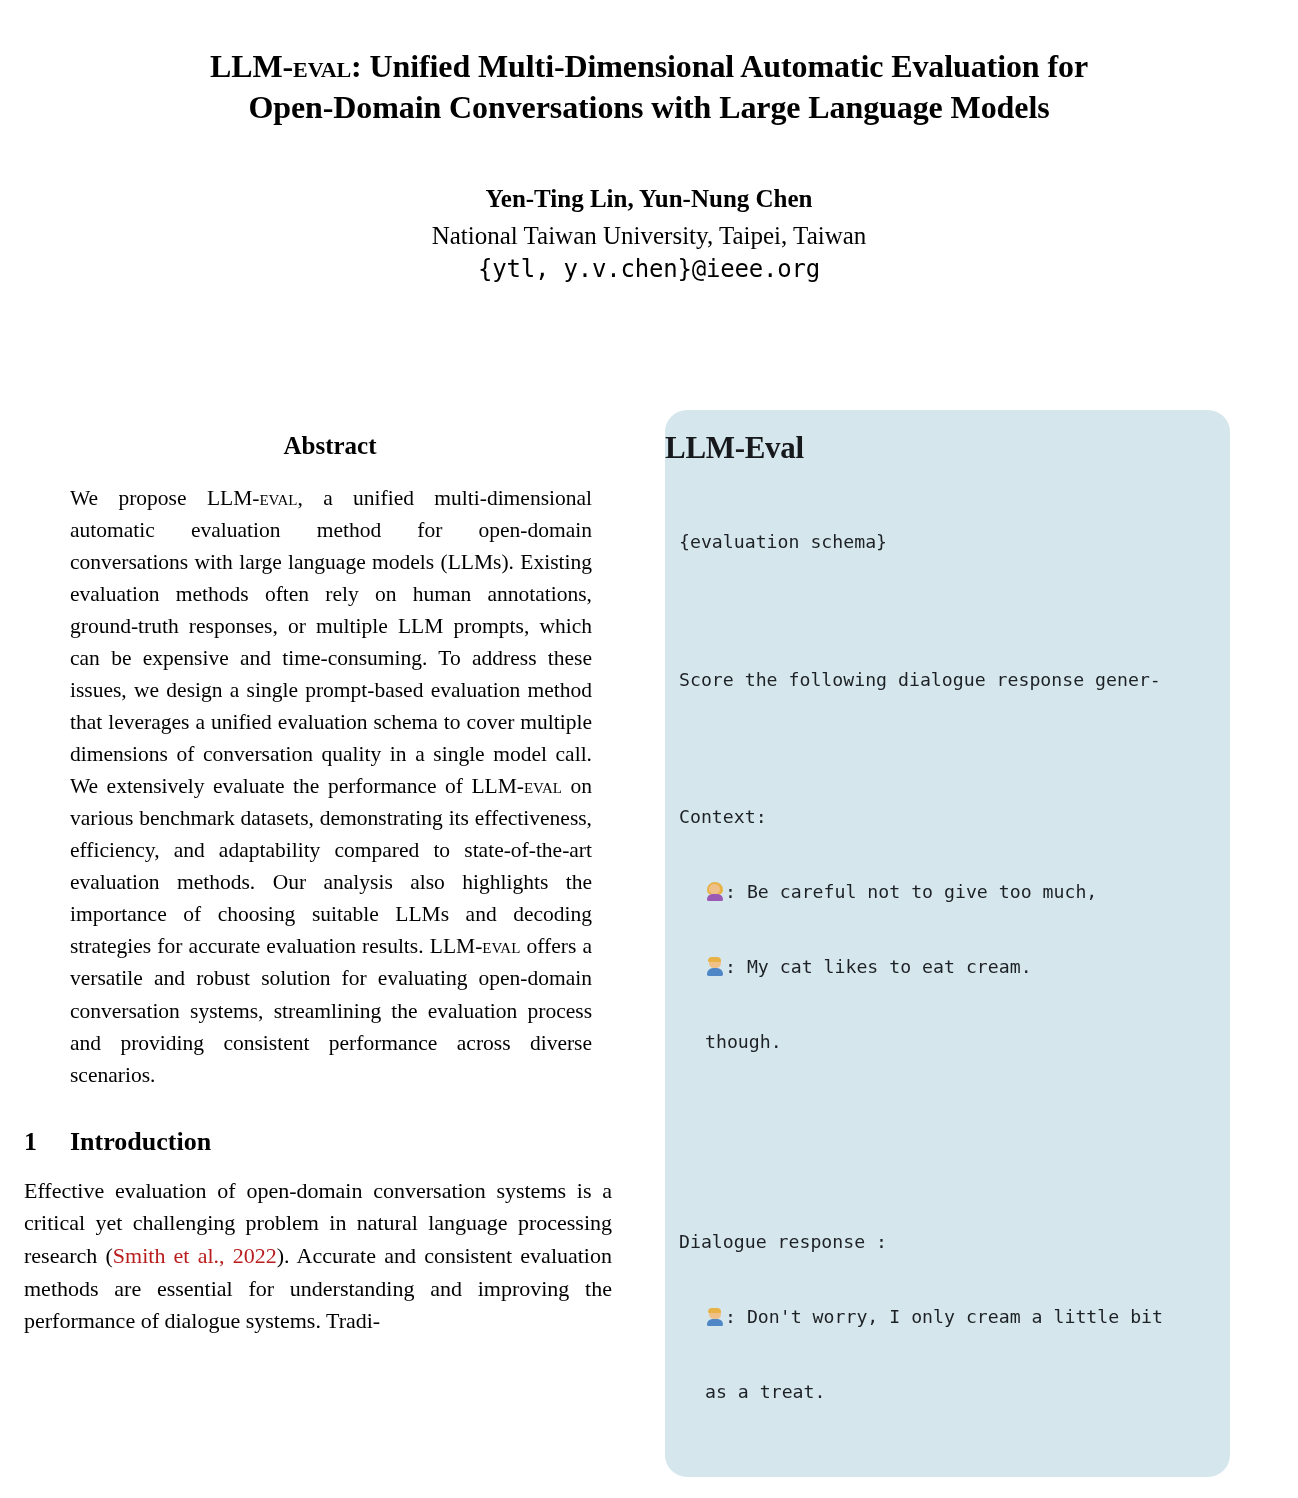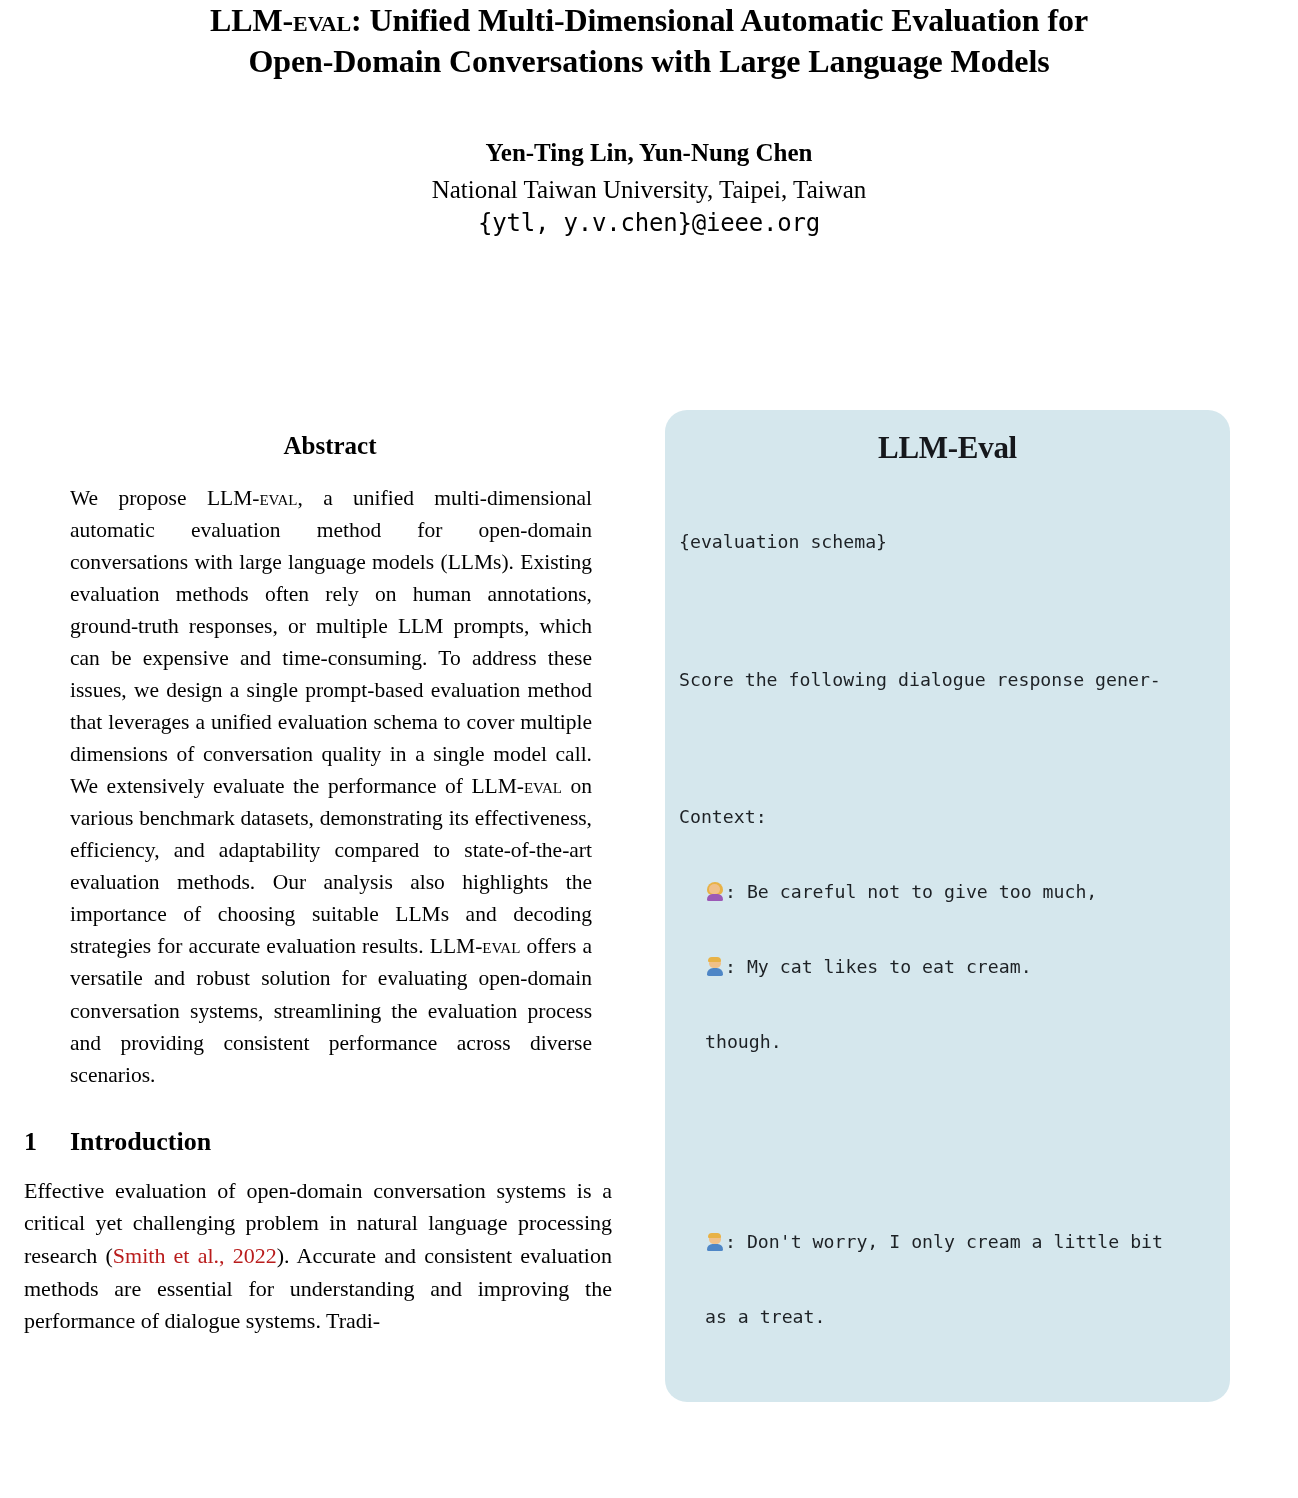--- a/index.html
+++ b/index.html
@@ -11,20 +11,21 @@
     width: 1298px;
     height: 1498px;
     overflow: hidden;
     font-family: "Liberation Serif", "DejaVu Serif", serif;
     color: #000000;
     position: relative;
   }
 
   
   .paper-header {
+    padding-top: 46px;
     text-align: center;
   }
   .paper-title {
     font-size: 32px;
     font-weight: bold;
     line-height: 1.28;
     letter-spacing: -0.1px;
     margin: 0 auto;
     width: 1110px;
   }
@@ -116,21 +117,21 @@
   }
   .prompt-box {
     width: 565px;
     margin-left: 15px;
     background: #d5e7ed;
     border-radius: 22px;
     padding: 16px 0 22px 0;
     box-sizing: border-box;
   }
   .box-title {
-    text-align: center;
+    text-align: left;
     font-size: 31px;
     font-weight: bold;
     color: #16181c;
     margin: 4px 0 14px 0;
     letter-spacing: -0.3px;
   }
   .mono {
     font-family: "DejaVu Sans Mono", "Liberation Mono", monospace;
     font-size: 18.2px;
     line-height: 1.37;
@@ -244,20 +245,21 @@
           <div class="pline">{evaluation schema}</div>
           <div class="pgap"></div>
           <div class="pline">Score the following dialogue response gener-</div>
           <div class="pgap"></div>
           <div class="pline">Context:</div>
           <div class="pline indent"><span class="emoji woman"><span class="hair"></span><span class="face2"></span></span><span>: Be careful not to give too much,</span></div>
           <div class="pline indent"><span class="emoji man"><span class="hair"></span></span><span>: My cat likes to eat cream.</span></div>
           <div class="pline indent">though.</div>
           <div class="pgap"></div>
           <div class="pgap"></div>
+          <div class="pline">Dialogue response :</div>
           <div class="pline indent"><span class="emoji man"><span class="hair"></span></span><span>: Don't worry, I only cream a little bit</span></div>
           <div class="pline indent">as a treat.</div>
         </div>
       </div>
 
     </div>
   </div>
 </div>
 
 </body></html>

